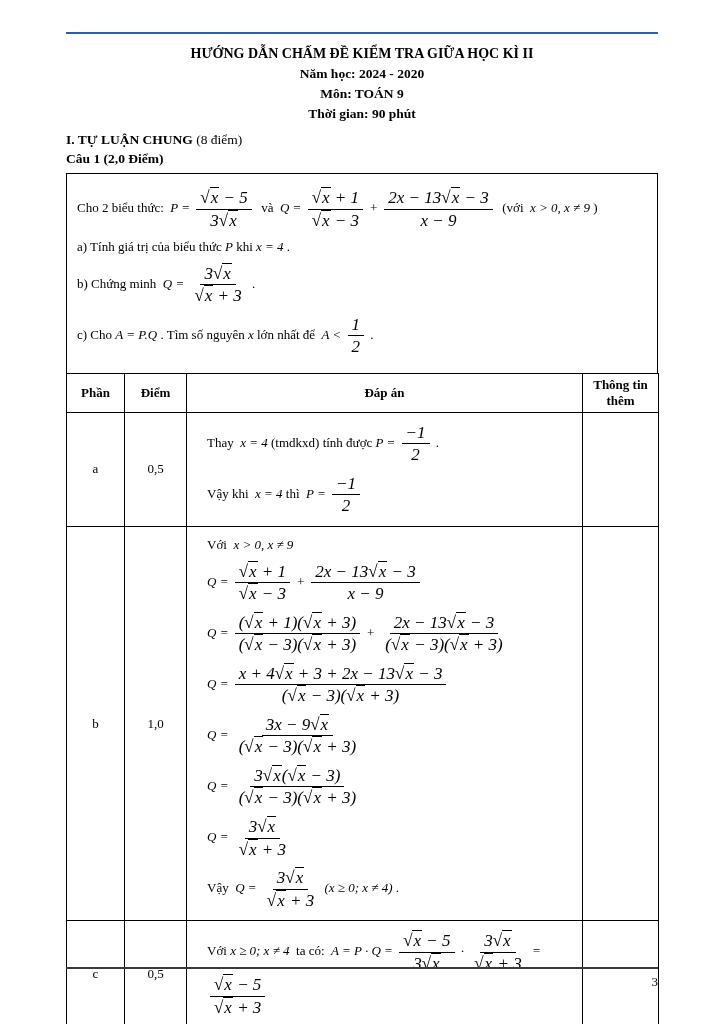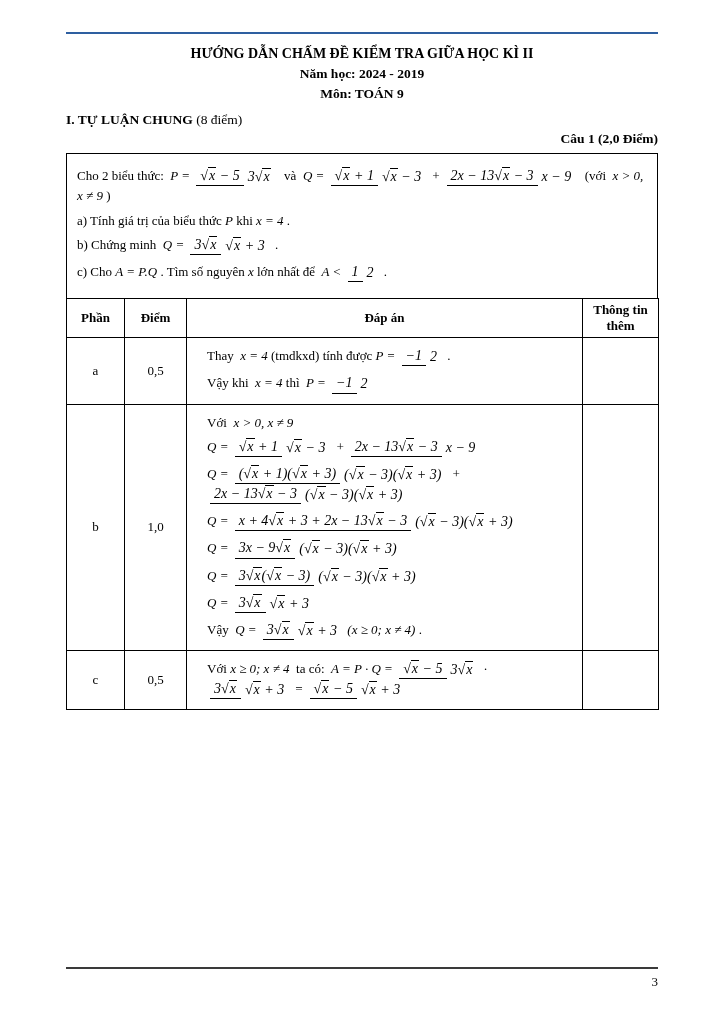--- a/index.html
+++ b/index.html
@@ -26,21 +26,21 @@
   }
   .header-rule { height:2px; background:#2e5fa0; margin-top:6px; }
 
   
   .doc-titles { text-align:center; margin-top:12px; }
   .doc-title  { font-weight:bold; font-size:14px; margin:3px 0; }
   .doc-sub    { font-weight:bold; font-size:13.5px; margin:4px 0; }
 
   .section-line { margin-top:10px; font-size:13.5px; }
   .section-line .bold { font-weight:bold; }
-  .question-line { font-weight:bold; font-size:13.5px; margin-top:3px;text-align:right; }
+  .question-line { font-weight:bold; font-size:13.5px; margin-top:3px; }
 
   
   .problem-box {
     border:1px solid #000; width:592px; margin-top:6px;
     padding:6px 10px 8px 10px;
   }
   .math-line { font-size:13px; margin:7px 0; line-height:1.35; }
   .indent { }
 
   table.grading { width:592px; border-collapse:collapse; table-layout:fixed; margin-top:-1px; }
@@ -51,22 +51,22 @@
   th.h-ans   { width:396px; }
   th.h-extra { width:76px; font-size:11.5px; }
   td.c-part, td.c-score { text-align:center; vertical-align:middle; font-size:13px; }
   td.c-ans { padding:2px 20px; vertical-align:middle; }
   td.c-extra { }
 
   
   .mt { font-style:normal; }
   .mi { font-style:italic; }
   .frac {
-    display:inline-flex; flex-direction:row; align-items:flex-start;
-    vertical-align:middle; margin:1px 3px; line-height:1.15; font-size:14px;
+    display:inline-flex; flex-direction:column; align-items:center;
+    vertical-align:middle; margin:1px 3px; line-height:1.15; font-size:17px;
   }
   .fnum { display:block; padding:0 4px 1px 4px; border-bottom:1px solid #000; white-space:nowrap; text-align:center; }
   .fden { display:block; padding:1px 4px 0 4px; white-space:nowrap; text-align:center; }
   .sqrt { white-space:nowrap; }
   .rad  { font-style:normal; }
   .radb { border-top:1px solid #000; padding:0 1px; font-style:italic; }
 
   
   .footer { position:absolute; left:66px; right:66px; bottom:34px; }
   .footer-rule { height:2px; background:#3a3a3a; }
@@ -76,22 +76,23 @@
 <body>
 
 <div class="page">
   <div class="content">
 
 
     <div class="header-rule"></div>
 
     <div class="doc-titles">
       <div class="doc-title">HƯỚNG DẪN CHẤM ĐỀ KIỂM TRA GIỮA HỌC KÌ II</div>
-      <div class="doc-sub">Năm học: 2024 - 2019</div>
+      <div class="doc-sub">Năm học: 2024 - 2020</div>
       <div class="doc-sub">Môn: TOÁN 9</div>
+      <div class="doc-sub">Thời gian: 90 phút</div>
     </div>
 
     <div class="section-line">
       <span class="bold">I. TỰ LUẬN CHUNG</span><span> (8 điểm)</span>
     </div>
     <div class="question-line">Câu 1 (2,0 Điểm)</div>
 
     <div class="problem-box">
       <div class="math-line"><span class="mt">Cho 2 biểu thức:&nbsp; </span><span class="mi">P = </span><span class="frac">
             <span class="fnum"><span class="sqrt"><span class="rad">√</span><span class="radb"><span class="mi">x</span></span></span><span class="mi"> − 5</span></span>

